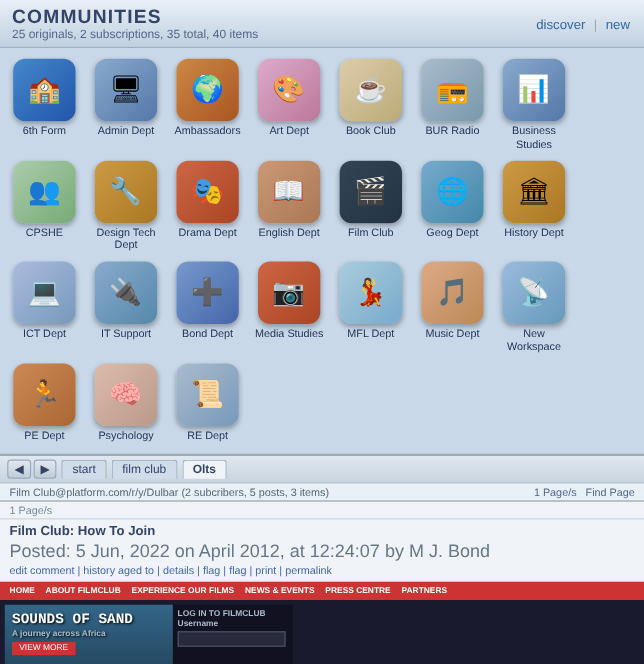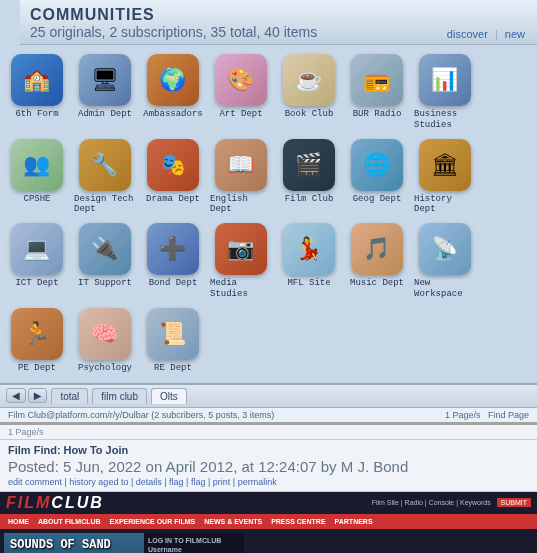--- a/index.html
+++ b/index.html
@@ -11,31 +11,30 @@
       overflow: hidden;
     }
 
     
     .header {
       background: linear-gradient(to bottom, #e8f0f8, #c0d0e0);
       padding: 6px 10px 4px 10px;
       border-bottom: 1px solid #a0b0c0;
       display: flex;
       justify-content: space-between;
-      align-items: flex-end;
-      margin-left: 20px;
+      align-items: center;
     }
     .header-title {
       font-size: 16px;
       font-weight: bold;
       color: #334466;
       letter-spacing: 1px;
     }
     .header-subtitle {
-      font-size: 14px;
+      font-size: 10px;
       color: #556688;
     }
     .header-links {
       font-size: 11px;
       color: #446699;
     }
     .header-links span {
       color: #99aabb;
       margin: 0 2px;
     }
@@ -63,23 +62,23 @@
       display: flex;
       align-items: center;
       justify-content: center;
       font-size: 22px;
       overflow: hidden;
       box-shadow: 0 2px 4px rgba(0,0,0,0.3);
     }
     .grid-label {
       font-size: 9px;
       color: #223355;
+      text-align: center;
       margin-top: 3px;
       line-height: 1.2;
-      font-family: Liberation Mono, monospace;
     }
 
     
     .icon-6thform { background: linear-gradient(135deg, #4488cc, #2255aa); }
     .icon-admin { background: linear-gradient(135deg, #88aacc, #5577aa); }
     .icon-ambassadors { background: linear-gradient(135deg, #cc8844, #aa5522); }
     .icon-artdept { background: linear-gradient(135deg, #ddaacc, #bb7799); }
     .icon-bookclub { background: linear-gradient(135deg, #ddccaa, #bbaa77); }
     .icon-burradio { background: linear-gradient(135deg, #aabbcc, #7799aa); }
     .icon-burstudies { background: linear-gradient(135deg, #88aacc, #5577aa); }
@@ -119,21 +118,21 @@
       background: #d0dcea;
       border: 1px solid #a0b0c0;
       border-bottom: none;
       padding: 2px 8px;
       font-size: 10px;
       color: #334466;
       border-radius: 3px 3px 0 0;
     }
     .browser-tab.active {
       background: #f0f4f8;
-      font-weight: normal;
+      font-weight: bold;
     }
     .browser-nav {
       display: flex;
       gap: 2px;
     }
     .nav-btn {
       background: linear-gradient(to bottom, #e0e8f0, #c0ccd8);
       border: 1px solid #99aabb;
       border-radius: 3px;
       font-size: 10px;
@@ -246,21 +245,21 @@
     }
     .forum-links {
       font-size: 9px;
       color: #4466aa;
     }
     .member-info {
       font-size: 9px;
       color: #556677;
       padding: 2px 8px;
       background: #e8f0f8;
-      border-bottom: 3px solid #a3a3a3;
+      border-bottom: 1px solid #a3a3a3;
     }
 
     .page-indicator {
       font-size: 9px;
       color: #556688;
       float: right;
     }
     .breadcrumb-area {
       padding: 2px 8px;
       font-size: 9px;
@@ -351,21 +350,21 @@
     <div class="grid-item">
       <div class="grid-icon icon-maths">➕</div>
       <div class="grid-label">Bond Dept</div>
     </div>
     <div class="grid-item">
       <div class="grid-icon icon-mediastudies">📷</div>
       <div class="grid-label">Media Studies</div>
     </div>
     <div class="grid-item">
       <div class="grid-icon icon-mfl">💃</div>
-      <div class="grid-label">MFL Site</div>
+      <div class="grid-label">MFL Dept</div>
     </div>
     <div class="grid-item">
       <div class="grid-icon icon-musicdept">🎵</div>
       <div class="grid-label">Music Dept</div>
     </div>
     <div class="grid-item">
       <div class="grid-icon icon-newworkspace">📡</div>
       <div class="grid-label">New Workspace</div>
     </div>
     <div class="grid-item">
@@ -382,54 +381,44 @@
     </div>
   </div>
 
 <div class="browser-panel">
 
   <div class="browser-bar">
     <div class="browser-nav">
       <button class="nav-btn">◀</button>
       <button class="nav-btn">▶</button>
     </div>
-    <div class="browser-tab">total</div>
+    <div class="browser-tab">start</div>
     <div class="browser-tab">film club</div>
     <div class="browser-tab active">Olts</div>
   </div>
 
   <div class="member-info">
     <span>Film Club@platform.com/r/y/Dulbar (2 subcribers, 5 posts, 3 items)</span>
     <span class="page-indicator">
       <span>1 Page/s</span> &nbsp; <span>Find Page</span>
     </span>
   </div>
 
   <div class="breadcrumb-area">
     <span>1 Page/s</span>
   </div>
 
   <div class="forum-area">
-    <div class="forum-area-title">Film Find: How To Join</div>
+    <div class="forum-area-title">Film Club: How To Join</div>
     <div class="forum-meta">Posted: 5 Jun, 2022 on April 2012, at 12:24:07 by M J. Bond</div>
     <div class="forum-links" style="margin-top:2px;">edit  comment | history  aged to | details | flag | flag | print | permalink</div>
   </div>
 
   <div class="filmclub-page">
 
-    <div class="filmclub-header-bar">
-      <div class="filmclub-logo">
-        <span style="color:#cc3333;">FILM</span><span style="color:white;">CLUB</span>
-      </div>
-      <div style="font-size:7px;color:#aabbcc;">
-        <span>Film Site | Radio | Console | Keywords</span>
-        &nbsp;
-        <span style="background:#cc3333;color:white;padding:1px 4px;cursor:pointer;">SUBMIT</span>
-      </div>
-    </div>
 
     <div class="filmclub-nav">
       <span class="filmclub-nav-item">HOME</span>
       <span class="filmclub-nav-item">ABOUT FILMCLUB</span>
       <span class="filmclub-nav-item">EXPERIENCE OUR FILMS</span>
       <span class="filmclub-nav-item">NEWS &amp; EVENTS</span>
       <span class="filmclub-nav-item">PRESS CENTRE</span>
       <span class="filmclub-nav-item">PARTNERS</span>
     </div>
 

